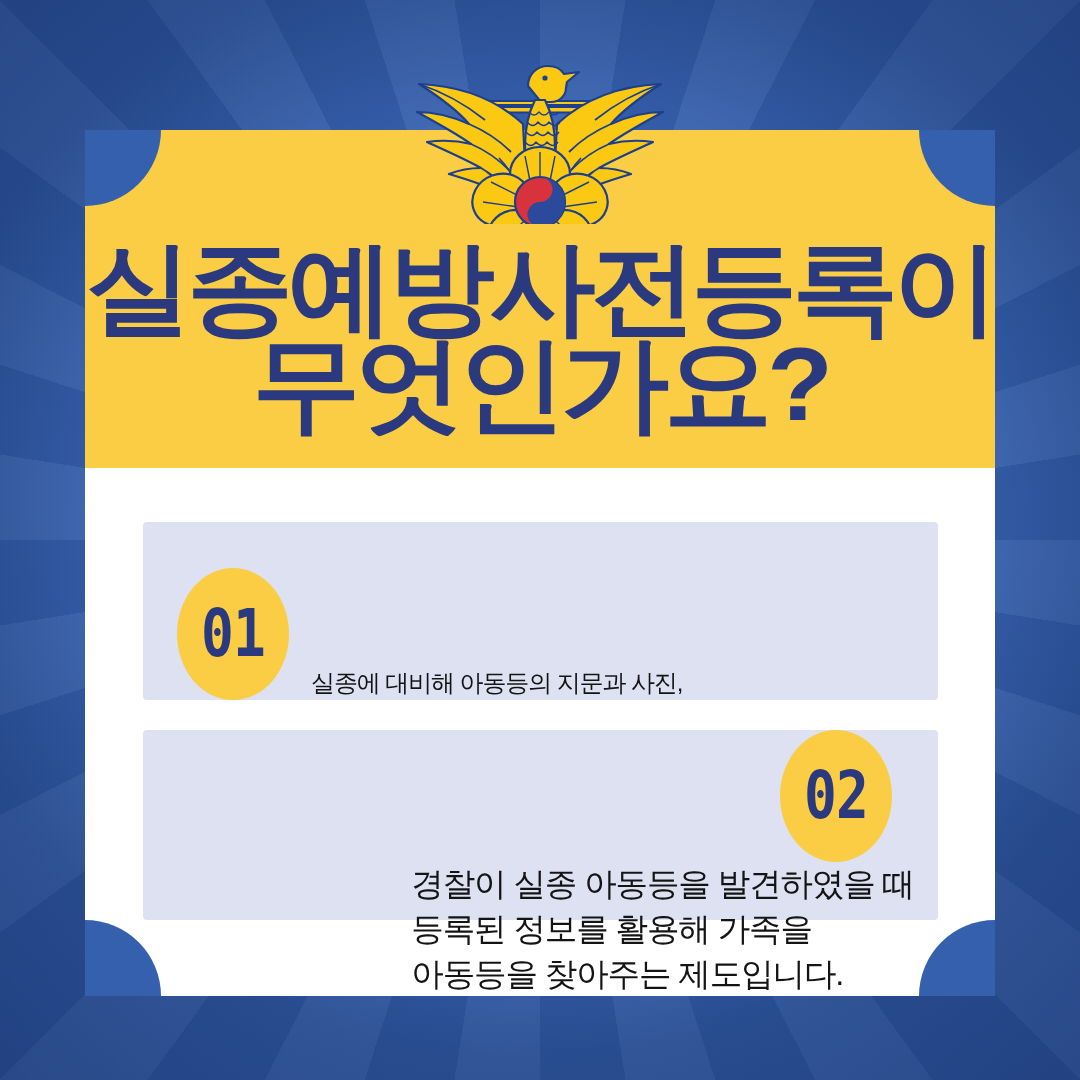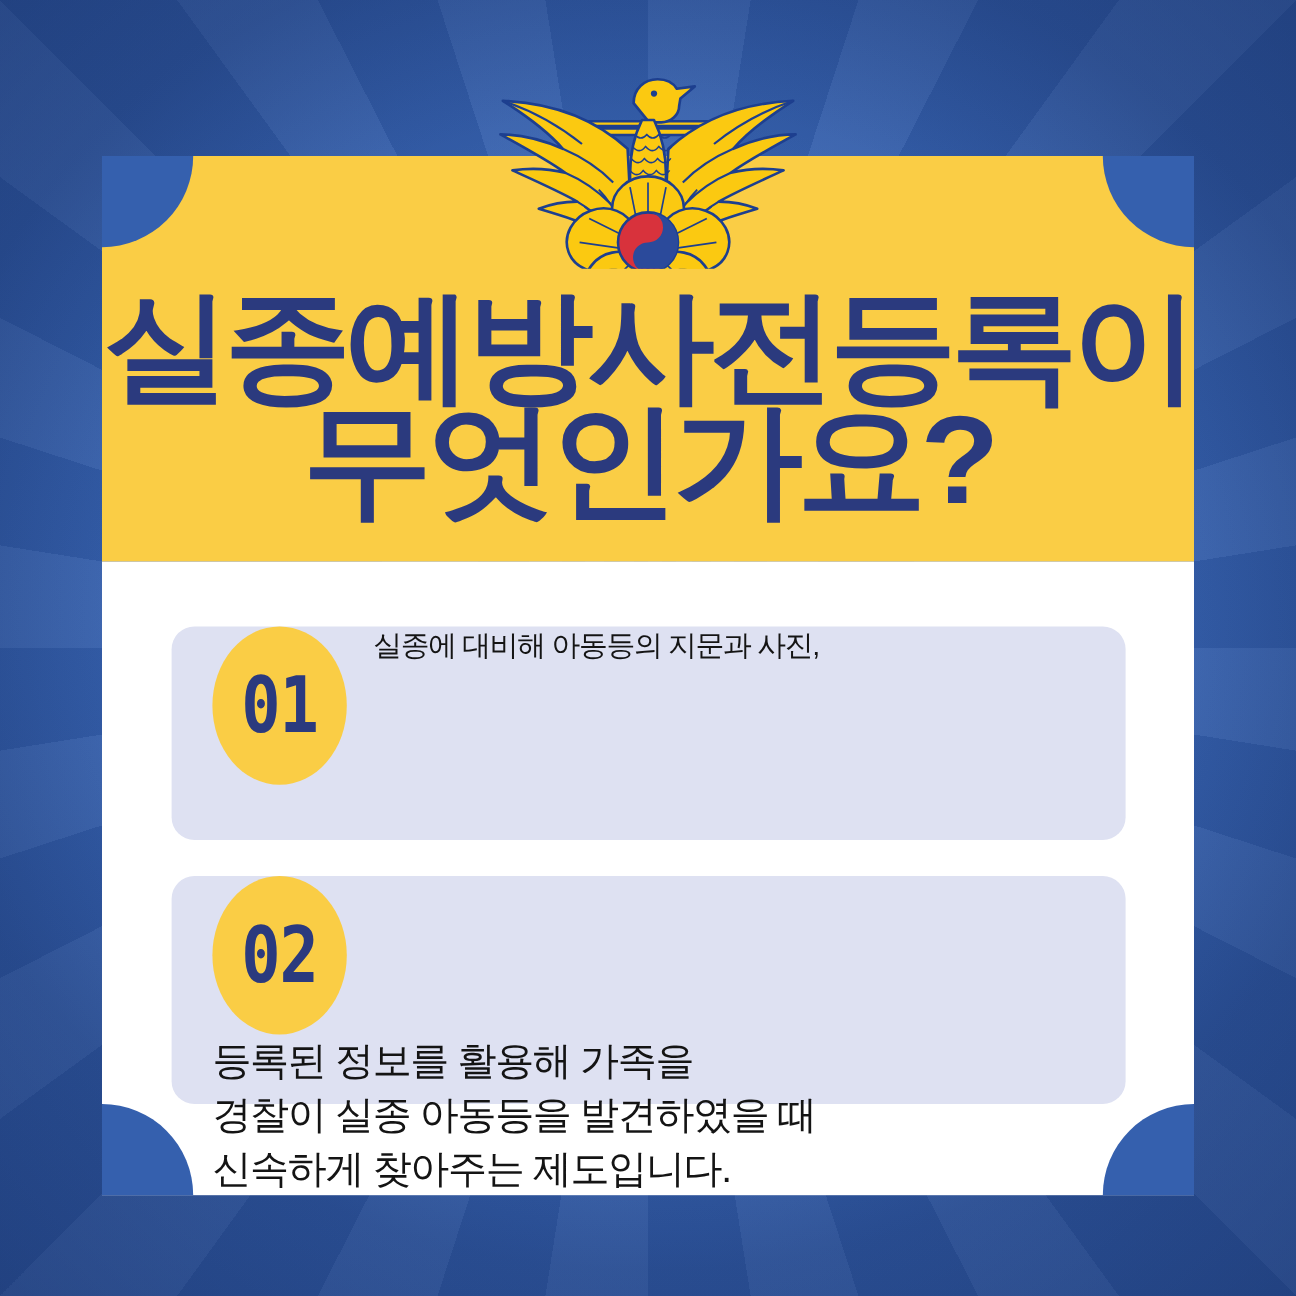--- a/index.html
+++ b/index.html
@@ -119,23 +119,23 @@
   .cards {
     position: absolute;
     left: 58px;
     top: 392px;
     width: 795px;
     z-index: 5;
   }
   .card {
     position: relative;
     background: #dee1f2;
-    border-radius: 19px;
+    border-radius: 4px;
     display: flex;
-    align-items: flex-start;
+    align-items: flex-end;
     padding: 0 24px 0 34px;
     box-sizing: border-box;
   }
   .card-1 { height: 178px; margin-bottom: 30px; }
   .card-2 { height: 190px; flex-direction: column; }
 
   .badge {
     flex: 0 0 auto;
     width: 112px;
     height: 132px;
@@ -200,23 +200,23 @@
         <div class="card-text">
           <div class="line">실종에 대비해 아동등의 지문과 사진,</div>
         </div>
       </div>
 
       <div class="card card-2">
         <div class="badge">
           <span class="badge-num">02</span>
         </div>
         <div class="card-text">
+          <div class="line">경찰이 실종 아동등을 발견하였을 때</div>
           <div class="line">등록된 정보를 활용해 가족을</div>
-          <div class="line">경찰이 실종 아동등을 발견하였을 때</div>
-          <div class="line">신속하게 찾아주는 제도입니다.</div>
+          <div class="line">아동등을 찾아주는 제도입니다.</div>
         </div>
       </div>
 
     </div>
   </div>
 
   <svg class="emblem" viewBox="0 0 290 162">
     <g stroke="#1d3f8f" stroke-width="2.2" stroke-linejoin="round" fill="#fbc911">
 
       <g>

